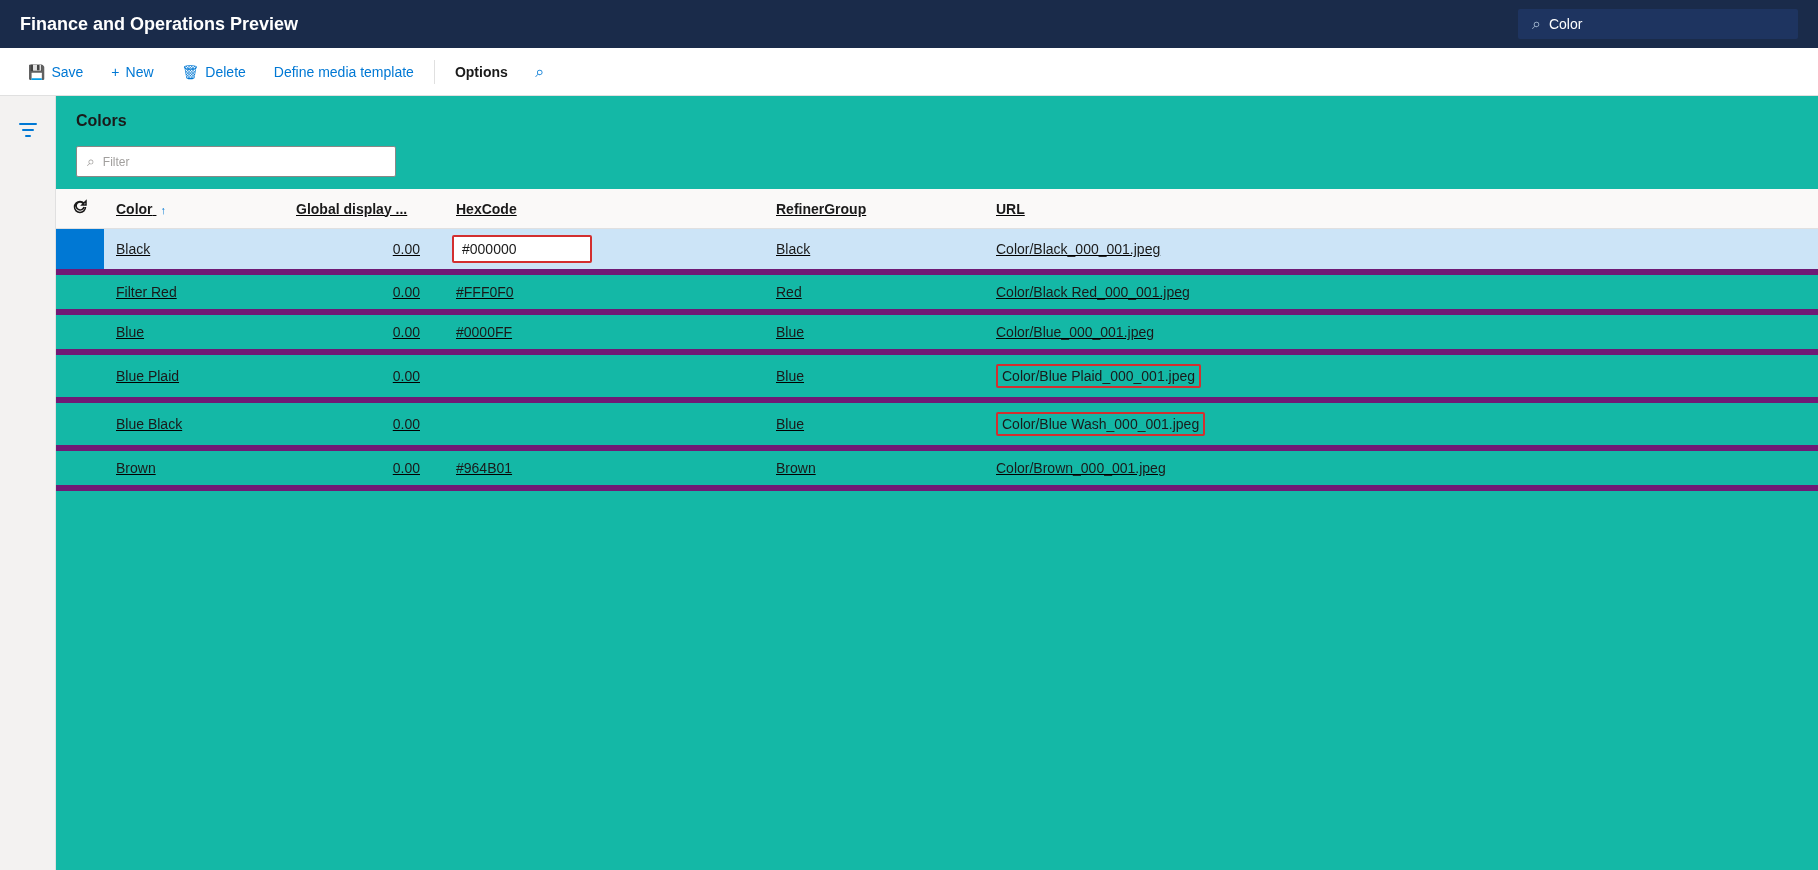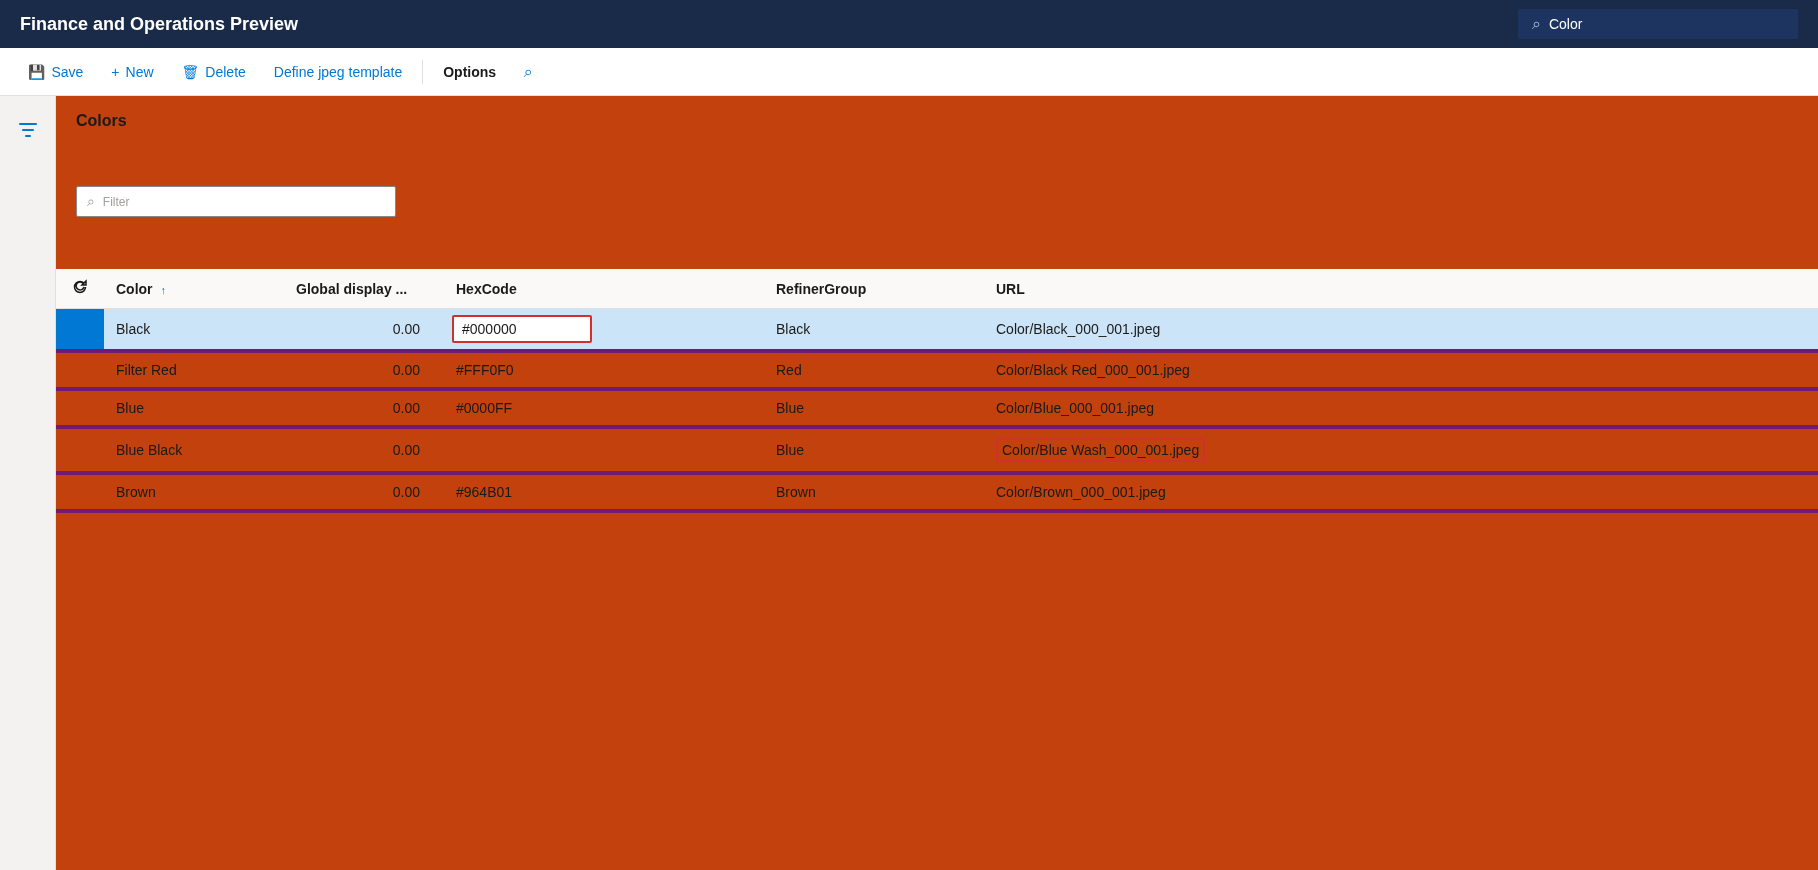--- a/index.html
+++ b/index.html
@@ -108,25 +108,24 @@
       border: none;
       cursor: pointer;
       color: #0078d4;
       font-size: 18px;
       padding: 8px;
     }
 
     
     .main-panel {
       flex: 1;
-      background: #c2410c;
+      background: #14b8a6;
       display: flex;
       flex-direction: column;
       overflow: hidden;
-      gap: 40px;
     }
 
     .panel-header {
       padding: 16px 20px 8px 20px;
       font-size: 16px;
       font-weight: 600;
       color: #1a1a1a;
     }
 
     
@@ -169,21 +168,21 @@
       font-weight: 600;
       color: #1a1a1a;
       border-right: none;
       white-space: nowrap;
     }
     .data-table thead th.refresh-col {
       width: 48px;
       text-align: center;
     }
     .data-table tbody tr {
-      border-bottom: 4px solid #701a75;
+      border-bottom: 6px solid #701a75;
     }
     .data-table tbody tr.selected {
       background: #cce4f7;
     }
     .data-table tbody tr.selected td { color: #1a1a1a; }
     .data-table tbody td {
       padding: 9px 12px;
       color: #1a1a1a;
       vertical-align: middle;
     }
@@ -228,20 +227,21 @@
       border: 2px solid #d32f2f;
       border-radius: 2px;
       padding: 2px 4px;
       display: inline-block;
     }
 
     
     .table-container {
       overflow-y: auto;
       flex: 1;
+      text-decoration: underline;
     }
 
     .col-color { width: 180px; }
     .col-global { width: 160px; }
     .col-hex { width: 320px; }
     .col-refiner { width: 220px; }
     .col-url { width: auto; }
   </style>
 </head>
 <body>
@@ -261,21 +261,21 @@
   </button>
   <button class="toolbar-btn">
     <span>+</span>
     <span>New</span>
   </button>
   <button class="toolbar-btn">
     <span>🗑</span>
     <span>Delete</span>
   </button>
   <button class="toolbar-btn">
-    <span>Define jpeg template</span>
+    <span>Define media template</span>
   </button>
   <div class="toolbar-separator"></div>
   <button class="toolbar-btn options">
     <span>Options</span>
   </button>
   <button class="toolbar-search-btn">
     <span>⌕</span>
   </button>
 </div>
 
@@ -349,20 +349,28 @@
             <tr>
               <td class="row-indicator"></td>
               <td>Blue</td>
               <td style="text-align: right; padding-right: 24px;">0.00</td>
               <td>#0000FF</td>
               <td>Blue</td>
               <td>Color/Blue_000_001.jpeg</td>
             </tr>
             <tr>
               <td class="row-indicator"></td>
+              <td>Blue Plaid</td>
+              <td style="text-align: right; padding-right: 24px;">0.00</td>
+              <td></td>
+              <td>Blue</td>
+              <td><span class="url-highlight">Color/Blue Plaid_000_001.jpeg</span></td>
+            </tr>
+            <tr>
+              <td class="row-indicator"></td>
               <td>Blue Black</td>
               <td style="text-align: right; padding-right: 24px;">0.00</td>
               <td></td>
               <td>Blue</td>
               <td><span class="url-highlight">Color/Blue Wash_000_001.jpeg</span></td>
             </tr>
             <tr>
               <td class="row-indicator"></td>
               <td>Brown</td>
               <td style="text-align: right; padding-right: 24px;">0.00</td>

